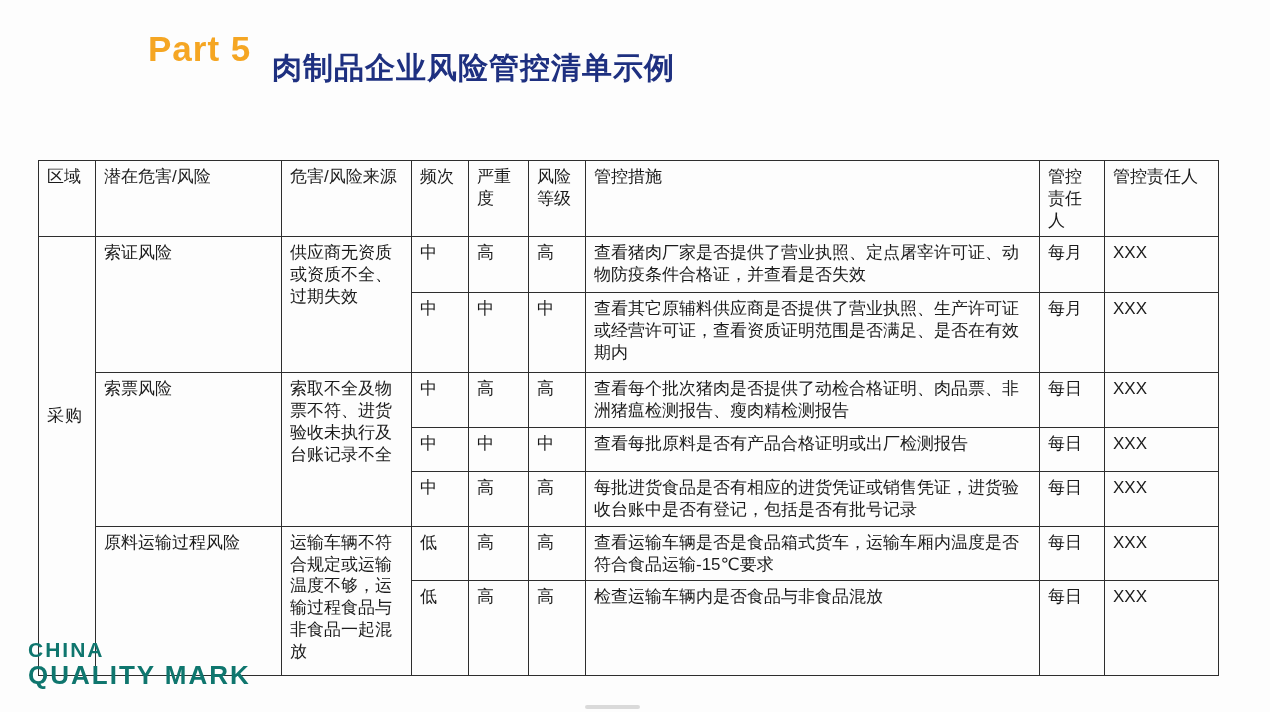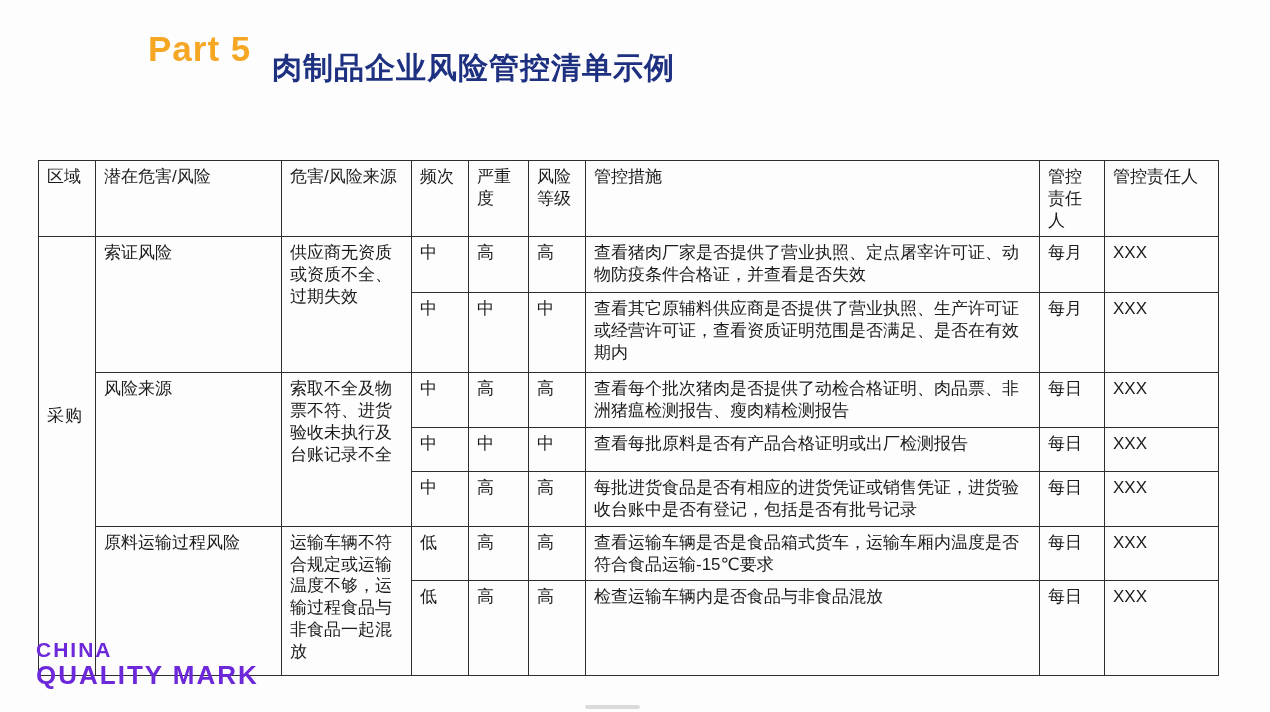--- a/index.html
+++ b/index.html
@@ -47,21 +47,21 @@
   .risk-table tbody tr:nth-child(3){height:51px;}
   .risk-table tbody tr:nth-child(4){height:44px;}
   .risk-table tbody tr:nth-child(5){height:55px;}
   .risk-table tbody tr:nth-child(6){height:54px;}
   .risk-table tbody tr:nth-child(7){height:95px;}
   .risk-table td.area{
     text-align:left;padding-top:168px;letter-spacing:1px;
   }
   
   .watermark{
-    position:absolute;left:36px;top:638px;color:#6d28d9;font-weight:bold;
+    position:absolute;left:28px;top:638px;color:#0f766e;font-weight:bold;
     letter-spacing:2px;line-height:1.1;user-select:none;
   }
   .watermark .wm1{font-size:21px;}
   .watermark .wm2{font-size:26px;}
   
   .bottom-artifact{
     position:absolute;left:585px;top:705px;width:55px;height:4px;
     background:#bdbdbd;opacity:.55;border-radius:2px;
   }
 </style>
@@ -114,21 +114,21 @@
       </tr>
       <tr>
         <td>中</td>
         <td>中</td>
         <td>中</td>
         <td>查看其它原辅料供应商是否提供了营业执照、生产许可证或经营许可证，查看资质证明范围是否满足、是否在有效期内</td>
         <td>每月</td>
         <td>XXX</td>
       </tr>
       <tr>
-        <td rowspan="3">风险来源</td>
+        <td rowspan="3">索票风险</td>
         <td rowspan="3">索取不全及物票不符、进货验收未执行及台账记录不全</td>
         <td>中</td>
         <td>高</td>
         <td>高</td>
         <td>查看每个批次猪肉是否提供了动检合格证明、肉品票、非洲猪瘟检测报告、瘦肉精检测报告</td>
         <td>每日</td>
         <td>XXX</td>
       </tr>
       <tr>
         <td>中</td>

